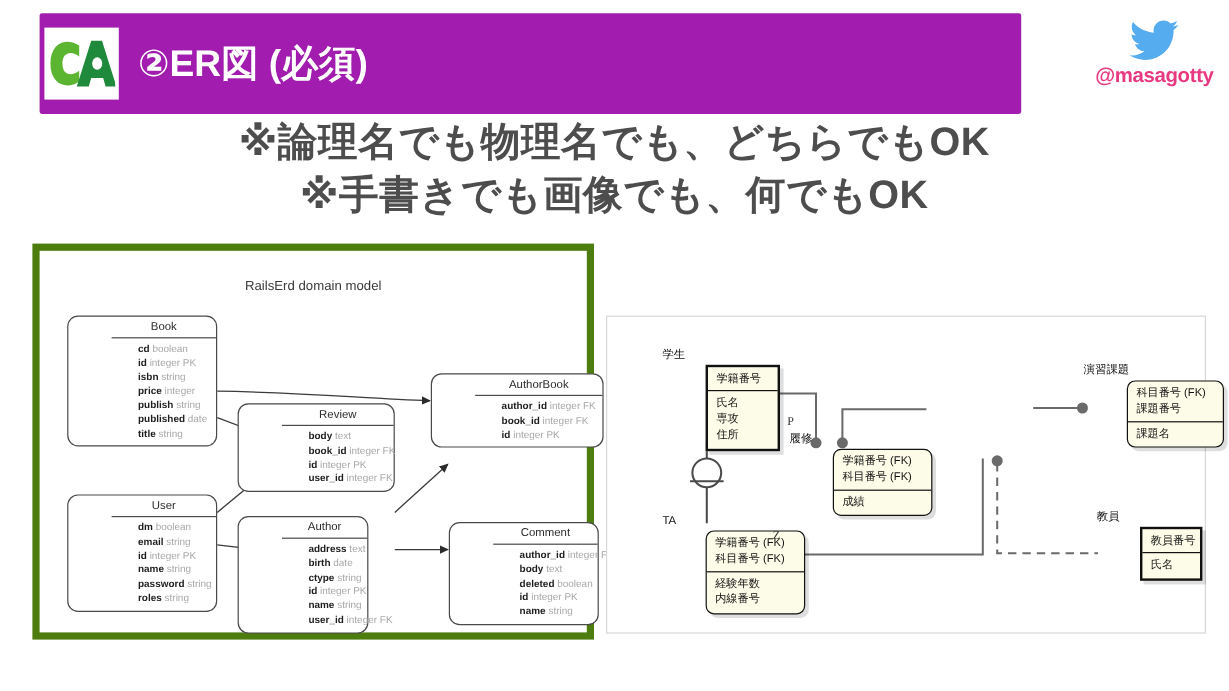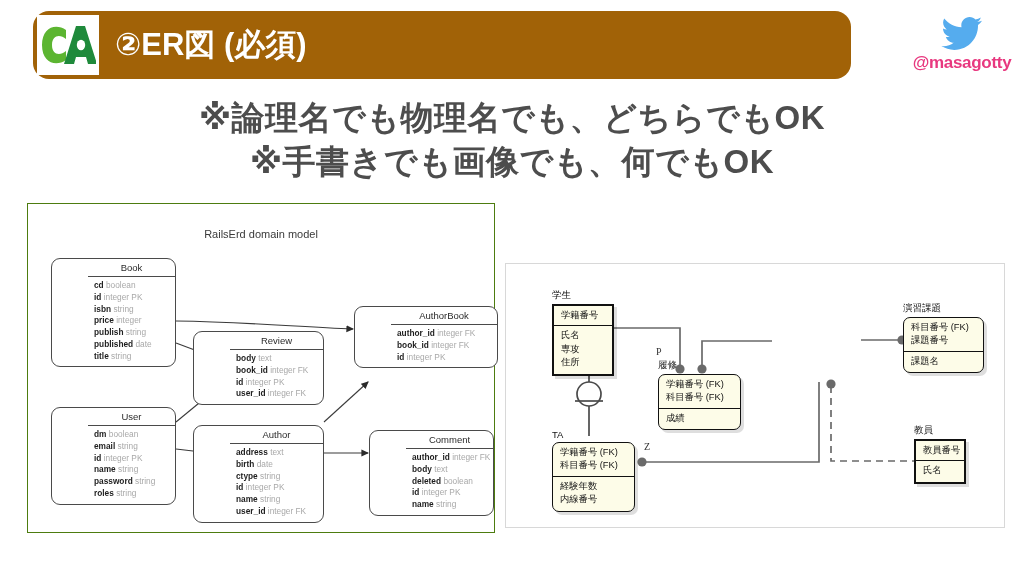--- a/index.html
+++ b/index.html
@@ -5,22 +5,22 @@
   html,body{margin:0;padding:0;}
   body{
     width:1024px;height:576px;
     background:#ffffff;
     font-family:"Liberation Sans","DejaVu Sans",sans-serif;
     overflow:hidden;position:relative;
   }
 
   
   #header-bar{
-    position:absolute;left:33px;top:11px;width:818px;height:68px;
-    background:#a16207;border-radius:16px;
+    position:absolute;left:33px;top:11px;width:818px;height:84px;
+    background:#a21caf;border-radius:2px;
     display:flex;align-items:center;
   }
   #logo-box{
     width:62px;height:60px;margin-left:4px;background:#ffffff;
     display:flex;align-items:center;justify-content:center;
     flex:none;
   }
   #logo-box svg{display:block;}
   #header-title{
     margin-left:16px;color:#ffffff;font-size:31px;font-weight:bold;
@@ -42,54 +42,55 @@
   #subtitle{
     position:absolute;left:0;top:96px;width:1024px;
     text-align:center;color:#4d4d4d;
     font-size:33px;font-weight:bold;line-height:1.32;
     letter-spacing:.5px;
   }
 
   
   #left-panel{
     position:absolute;left:27px;top:203px;width:468px;height:330px;
-    background:#ffffff;border:1px solid #4d7c0f;
+    background:#ffffff;border:6px solid #4d7c0f;
     box-sizing:border-box;
   }
   #railserd-title{
     position:absolute;left:0;top:24px;width:100%;text-align:center;
     font-size:11px;color:#3a3a3a;
   }
   .re-ent{
     position:absolute;background:#ffffff;border:1.2px solid #4a4a4a;
     border-radius:9px;box-sizing:border-box;padding-left:36px;
   }
   .re-head{
     text-align:center;font-size:9.5px;color:#2b2b2b;
     padding:3px 0 3px;border-bottom:1.2px solid #4a4a4a;
   }
-  .re-body{padding:3px 0 4px 6px;}
+  .re-body{padding:3px 0 4px 6px;margin-left:16px;}
   .re-row{font-size:8.3px;line-height:1.42;white-space:nowrap;color:#a8a8a8;}
   .re-row b{color:#1e1e1e;font-weight:bold;}
   #left-svg{position:absolute;left:0;top:0;width:468px;height:330px;}
 
   
   #right-panel{
     position:absolute;left:505px;top:263px;width:500px;height:265px;
     background:#ffffff;border:1px solid #d8d8d8;box-sizing:border-box;
   }
   #right-svg{position:absolute;left:0;top:0;width:500px;height:265px;}
   .jp-ent{position:absolute;}
   .jp-cap{
     font-size:9.5px;font-weight:normal;color:#111;margin-bottom:2px;
     white-space:nowrap;
   }
   .jp-box{
     background:#FDFCE8;border:2px solid #111;box-sizing:border-box;
     box-shadow:3px 3px 0 rgba(0,0,0,.13);
+    margin-left:36px;
   }
   .jp-box.weak{border-width:1.6px;border-radius:7px;}
   .jp-key{padding:3px 7px 3px;border-bottom:1.6px solid #111;}
   .jp-att{padding:3px 7px 4px;}
   .jp-row{font-size:9.3px;line-height:1.45;white-space:nowrap;color:#111;}
   .jp-lbl{
     position:absolute;font-size:10px;color:#333;
     font-family:"Liberation Serif",serif;
   }
 </style>
@@ -178,21 +179,21 @@
     <div class="re-body">
       <div class="re-row"><b>dm</b> <span>boolean</span></div>
       <div class="re-row"><b>email</b> <span>string</span></div>
       <div class="re-row"><b>id</b> <span>integer PK</span></div>
       <div class="re-row"><b>name</b> <span>string</span></div>
       <div class="re-row"><b>password</b> <span>string</span></div>
       <div class="re-row"><b>roles</b> <span>string</span></div>
     </div>
   </div>
 
-  <div class="re-ent" style="left:165px;top:221px;width:131px;">
+  <div class="re-ent" style="left:165px;top:221px;width:109px;">
     <div class="re-head">Author</div>
     <div class="re-body">
       <div class="re-row"><b>address</b> <span>text</span></div>
       <div class="re-row"><b>birth</b> <span>date</span></div>
       <div class="re-row"><b>ctype</b> <span>string</span></div>
       <div class="re-row"><b>id</b> <span>integer PK</span></div>
       <div class="re-row"><b>name</b> <span>string</span></div>
       <div class="re-row"><b>user_id</b> <span>integer FK</span></div>
     </div>
   </div>

